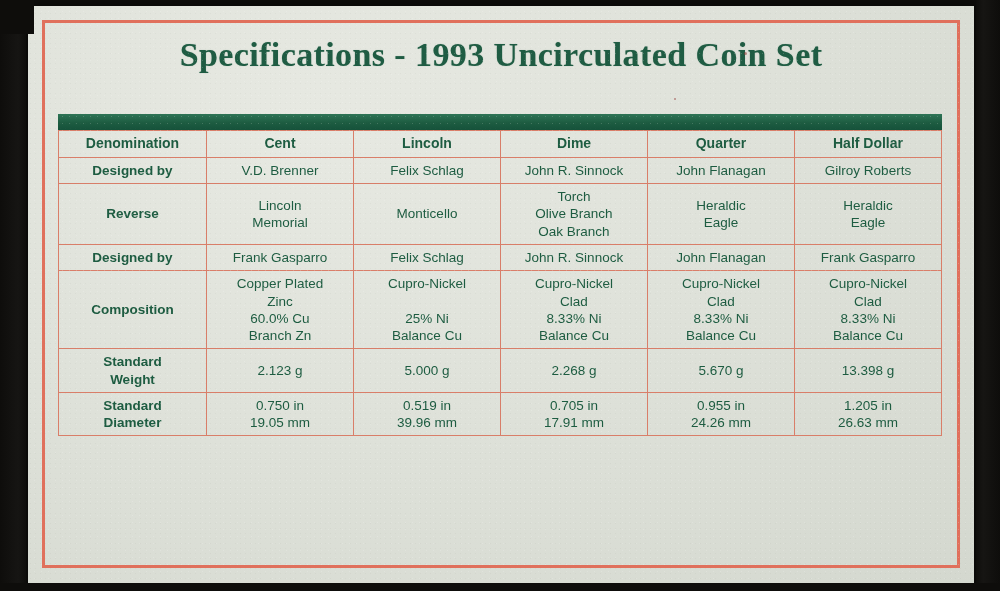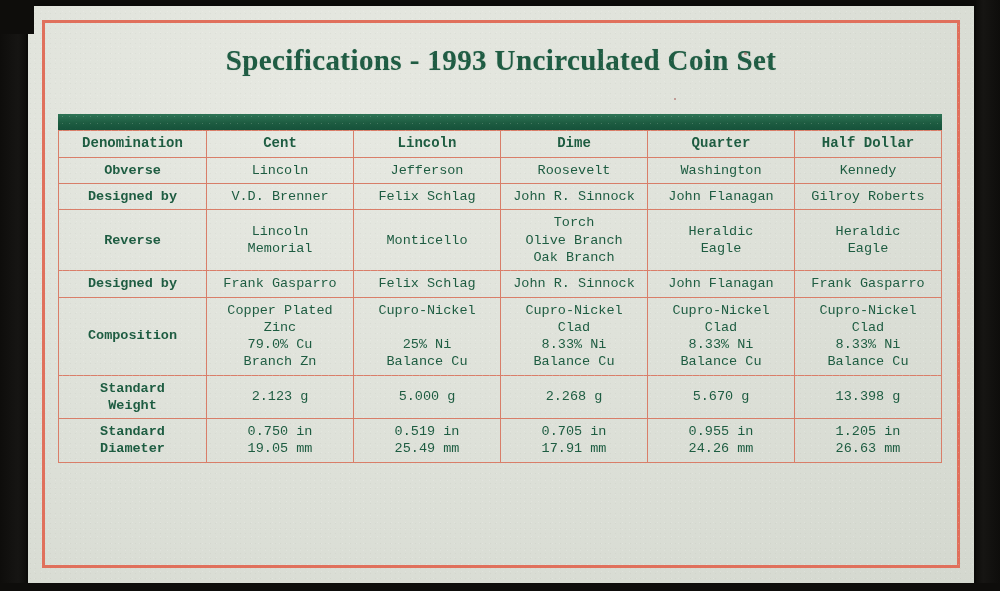--- a/index.html
+++ b/index.html
@@ -54,25 +54,25 @@
     top: 14px;
     right: 14px;
     bottom: 16px;
     border: 3px solid #e0705c;
   }
 
   .title {
     position: absolute;
     left: 0;
     right: 0;
-    top: 38px;
+    top: 30px;
     text-align: center;
     color: #1f5c43;
     font-family: "Liberation Serif", serif;
-    font-size: 29px;
+    font-size: 34px;
     font-weight: bold;
     letter-spacing: 0.4px;
     text-shadow: 0 0 1px rgba(31,92,67,0.35);
   }
 
   
   .greenbar {
     position: absolute;
     left: 30px;
     top: 108px;
@@ -91,21 +91,21 @@
   table.spec {
     border-collapse: collapse;
     width: 884px;
     table-layout: fixed;
   }
   table.spec td, table.spec th {
     border: 1px solid #d97e69;
     color: #1d5c41;
     text-align: center;
     vertical-align: middle;
-    font-family: Liberation Mono, monospace;
+    font-family: Liberation Sans, sans-serif;
     font-size: 13.5px;
     line-height: 1.28;
     padding: 4px 0;
     background: transparent;
   }
   table.spec th {
     font-weight: bold;
     font-size: 14px;
   }
   td.rowhead, th.rowhead {
@@ -180,40 +180,20 @@
             <th>Cent</th>
             <th>Lincoln</th>
             <th>Dime</th>
             <th>Quarter</th>
             <th>Half Dollar</th>
           </tr>
         </thead>
         <tbody>
             <tr>
               <td class="rowhead">
-                <span class="cellline">Obverse</span>
-              </td>
-              <td>
-                <span class="cellline">Lincoln</span>
-              </td>
-              <td>
-                <span class="cellline">Jefferson</span>
-              </td>
-              <td>
-                <span class="cellline">Roosevelt</span>
-              </td>
-              <td>
-                <span class="cellline">Washington</span>
-              </td>
-              <td>
-                <span class="cellline">Kennedy</span>
-              </td>
-            </tr>
-            <tr>
-              <td class="rowhead">
                 <span class="cellline">Designed by</span>
               </td>
               <td>
                 <span class="cellline">V.D. Brenner</span>
               </td>
               <td>
                 <span class="cellline">Felix Schlag</span>
               </td>
               <td>
                 <span class="cellline">John R. Sinnock</span>
@@ -270,21 +250,21 @@
                 <span class="cellline">Frank Gasparro</span>
               </td>
             </tr>
             <tr>
               <td class="rowhead">
                 <span class="cellline">Composition</span>
               </td>
               <td>
                 <span class="cellline">Copper Plated</span>
                 <span class="cellline">Zinc</span>
-                <span class="cellline">79.0% Cu</span>
+                <span class="cellline">60.0% Cu</span>
                 <span class="cellline">Branch Zn</span>
               </td>
               <td>
                 <span class="cellline">Cupro-Nickel</span>
                 <span class="cellline">&nbsp;</span>
                 <span class="cellline">25% Ni</span>
                 <span class="cellline">Balance Cu</span>
               </td>
               <td>
                 <span class="cellline">Cupro-Nickel</span>
@@ -330,21 +310,21 @@
               <td class="rowhead">
                 <span class="cellline">Standard</span>
                 <span class="cellline">Diameter</span>
               </td>
               <td>
                 <span class="cellline">0.750 in</span>
                 <span class="cellline">19.05 mm</span>
               </td>
               <td>
                 <span class="cellline">0.519 in</span>
-                <span class="cellline">25.49 mm</span>
+                <span class="cellline">39.96 mm</span>
               </td>
               <td>
                 <span class="cellline">0.705 in</span>
                 <span class="cellline">17.91 mm</span>
               </td>
               <td>
                 <span class="cellline">0.955 in</span>
                 <span class="cellline">24.26 mm</span>
               </td>
               <td>

